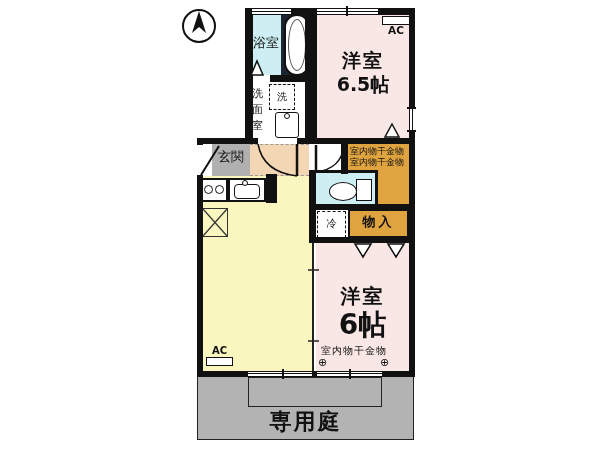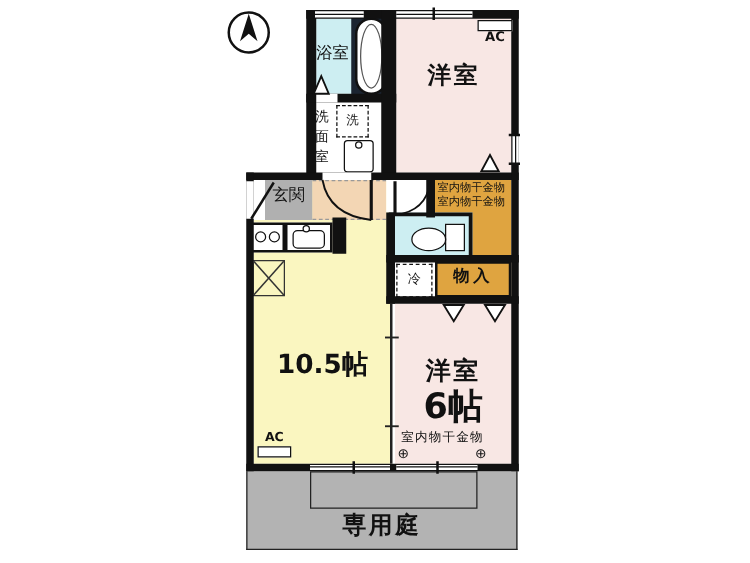--- a/index.html
+++ b/index.html
@@ -90,32 +90,32 @@
 
   <div class="abs" style="left:382px;top:16px;width:28px;height:9px;background:#fff;border:1.5px solid #111;"></div>
   <div class="lbl ctr" style="left:382px;top:25px;width:28px;font-size:10.5px;font-weight:bold;">AC</div>
   <div class="lbl ctr" style="left:206px;top:345px;width:27px;font-size:10px;font-weight:bold;">AC</div>
   <div class="abs" style="left:206px;top:357px;width:27px;height:9px;background:#fff;border:1.5px solid #111;"></div>
 
   <div class="lbl" style="left:253px;top:36px;font-size:13px;">浴室</div>
   <div class="lbl" style="left:252px;top:86px;width:14px;font-size:11px;white-space:normal;word-break:break-all;line-height:1.45;">洗面室</div>
   <div class="lbl ctr" style="left:269px;top:91px;width:26px;font-size:10px;">洗</div>
   <div class="lbl ctr" style="left:317px;top:50px;width:92px;font-size:19px;font-weight:bold;letter-spacing:2px;">洋室</div>
+  <div class="lbl ctr" style="left:317px;top:74px;width:92px;font-size:19px;font-weight:bold;">6.5帖</div>
   <div class="lbl ctr" style="left:212px;top:150px;width:38px;font-size:13px;">玄関</div>
   <div class="lbl ctr" style="left:346px;top:147px;width:62px;font-size:9px;">室内物干金物</div>
   <div class="lbl ctr" style="left:346px;top:158px;width:62px;font-size:9px;">室内物干金物</div>
   <div class="lbl ctr" style="left:348px;top:215px;width:61px;font-size:13px;font-weight:bold;letter-spacing:3px;">物入</div>
   <div class="lbl ctr" style="left:317px;top:218px;width:29px;font-size:10.5px;">冷</div>
-  <div class="lbl ctr" style="left:203px;top:280px;width:110px;font-size:21px;font-weight:bold;">10.5帖</div>
   <div class="lbl ctr" style="left:316px;top:285px;width:93px;font-size:20px;font-weight:bold;letter-spacing:2px;">洋室</div>
   <div class="lbl ctr" style="left:316px;top:310px;width:93px;font-size:28px;font-weight:bold;">6帖</div>
   <div class="lbl" style="left:321px;top:345px;font-size:10px;letter-spacing:1px;">室内物干金物</div>
   <div class="lbl" style="left:318px;top:357px;font-size:11px;">⊕</div>
   <div class="lbl" style="left:380px;top:357px;font-size:11px;">⊕</div>
-  <div class="lbl ctr" style="left:197px;top:410px;width:217px;font-size:19px;font-weight:bold;letter-spacing:2px;">専用庭</div>
+  <div class="lbl ctr" style="left:197px;top:410px;width:217px;font-size:22px;font-weight:bold;letter-spacing:2px;">専用庭</div>
 
   <svg class="overlay" width="600" height="450" viewBox="0 0 600 450">
     <polygon points="199,11 206,33 199,27 192,33" fill="#111"></polygon>
     <line x1="201" y1="175" x2="219" y2="146" stroke="#111" stroke-width="2"></line>
     <path d="M 258 144 Q 263 172 297 176" fill="none" stroke="#111" stroke-width="1.5"></path>
     <line x1="297" y1="144" x2="297" y2="176" stroke="#111" stroke-width="2.5"></line>
     <path d="M 316 172 Q 341 169 344 146" fill="none" stroke="#111" stroke-width="1.5"></path>
     <line x1="316" y1="145" x2="316" y2="172" stroke="#111" stroke-width="2.5"></line>
     <polygon points="251,75 263,75 257,61" fill="#fff" stroke="#111" stroke-width="1.5"></polygon>
     <polygon points="385,137 399,137 392,124" fill="#fff" stroke="#111" stroke-width="1.5"></polygon>

